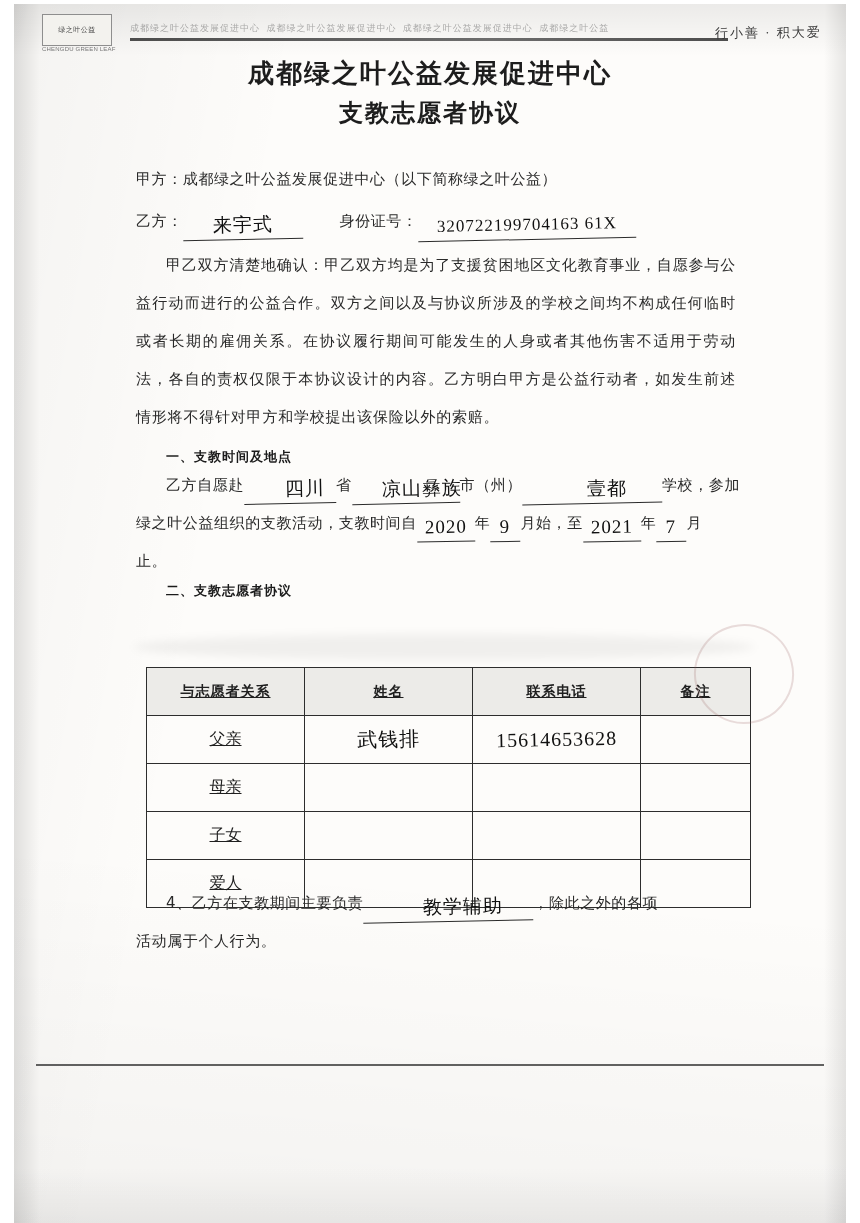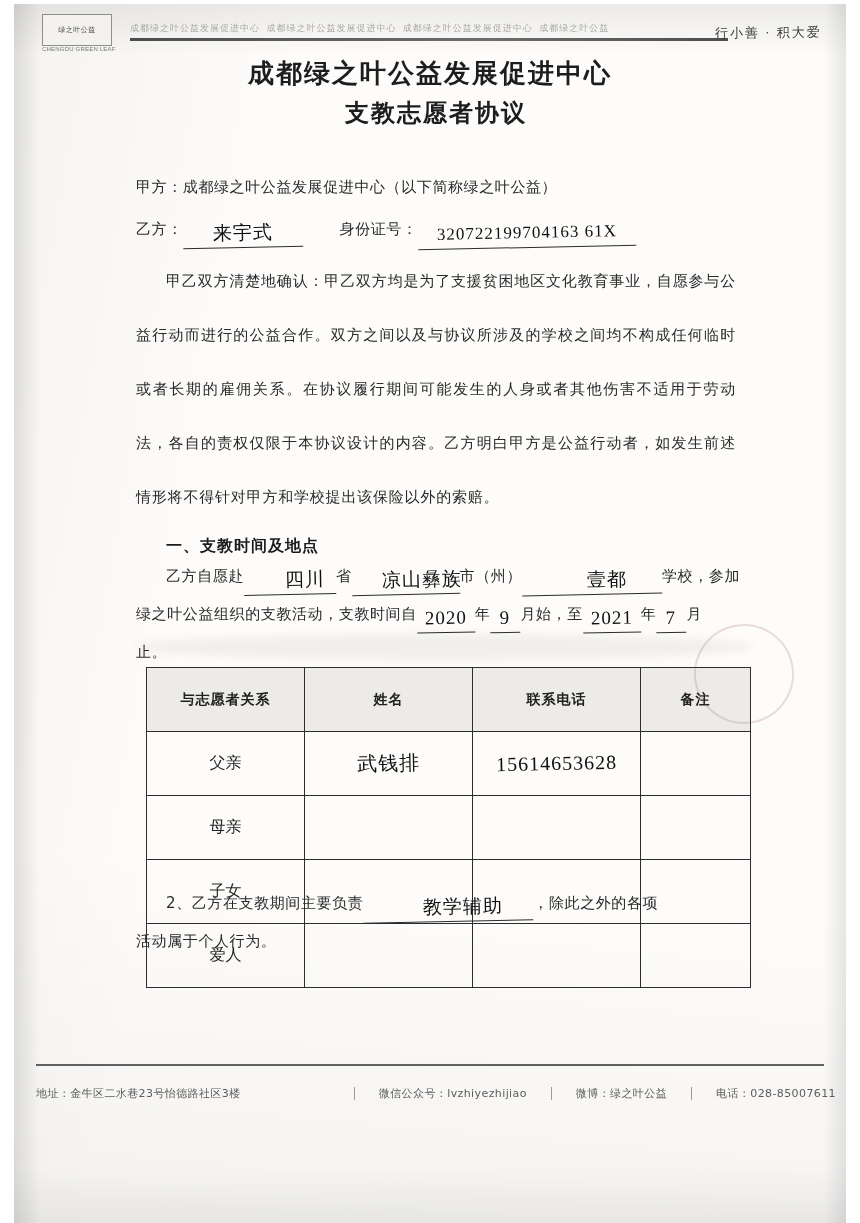--- a/index.html
+++ b/index.html
@@ -103,49 +103,49 @@
   
   .title1, .title2 {
     position: absolute;
     width: 100%;
     text-align: center;
     font-family: "DejaVu Sans", sans-serif;
     font-weight: bold;
     color: #1d1d1d;
   }
   .title1 { top: 52px; font-size: 26px; letter-spacing: 2px; }
-  .title2 { top: 93px; font-size: 24px; letter-spacing: 2px; padding-left: 6px; }
+  .title2 { top: 93px; font-size: 24px; letter-spacing: 2px; }
 
   
   .body-area {
     position: absolute;
     left: 122px;
     right: 110px;
-    top: 164px;
+    top: 156px;
   }
   .line {
     font-family: "DejaVu Sans", sans-serif;
     font-size: 15px;
     color: #2a2a2a;
     line-height: 38px;
     letter-spacing: 0.6px;
     white-space: nowrap;
   }
   .para {
     font-family: "DejaVu Sans", sans-serif;
     font-size: 15px;
     color: #2a2a2a;
-    line-height: 54px;
+    line-height: 38px;
     letter-spacing: 0.8px;
     text-align: justify;
   }
   .indent { text-indent: 30px; }
   .sec-title {
     font-family: Liberation Sans, sans-serif;
-    font-size: 16px;
+    font-size: 13px;
     font-weight: bold;
     color: #1b1b1b;
     letter-spacing: 1px;
     margin-left: 30px;
   }
   .hand {
     font-family: "Liberation Serif", serif;
     color: #111;
     font-size: 19px;
     letter-spacing: 1px;
@@ -171,21 +171,22 @@
     border-collapse: collapse;
     table-layout: fixed;
   }
   .kin-table th, .kin-table td {
     border: 1.3px solid #2d2d2d;
     height: 39px;
     font-family: "DejaVu Sans", sans-serif;
     font-size: 14px;
     color: #1f1f1f;
     text-align: center;
-    padding: 12px;
+    padding: 4px;
+    text-decoration: underline;
   }
   .kin-table th {
     font-weight: bold;
     background: #ecebe8;
     letter-spacing: 1px;
   }
   .kin-table td.rel { font-size: 16px; }
   .kin-table td .hand { font-size: 20px; }
 
   
@@ -329,30 +330,20 @@
         <td></td>
         <td></td>
       </tr>
     </tbody>
   </table>
 
   <div class="stamp"></div>
 
   <div class="body-area" style="top:880px;">
     <div class="line" style="text-indent:30px;">
-      <span>2、乙方在支教期间主要负责</span><span class="fill hand" style="width:170px;">教学辅助</span><span>，除此之外的各项</span>
+      <span>4、乙方在支教期间主要负责</span><span class="fill hand" style="width:170px;">教学辅助</span><span>，除此之外的各项</span>
     </div>
     <div class="line">活动属于个人行为。</div>
   </div>
 
   <div class="footer-rule"></div>
-  <div class="footer">
-    <span class="cell">地址：金牛区二水巷23号怡德路社区3楼</span>
-    <span class="spacer"></span>
-    <span class="sep"></span>
-    <span class="cell"><span>微信公众号：</span><span>lvzhiyezhijiao</span></span>
-    <span class="sep"></span>
-    <span class="cell"><span>微博：</span><span>绿之叶公益</span></span>
-    <span class="sep"></span>
-    <span class="cell">电话：028-85007611</span>
-  </div>
 
 </div>
 
 </body></html>

